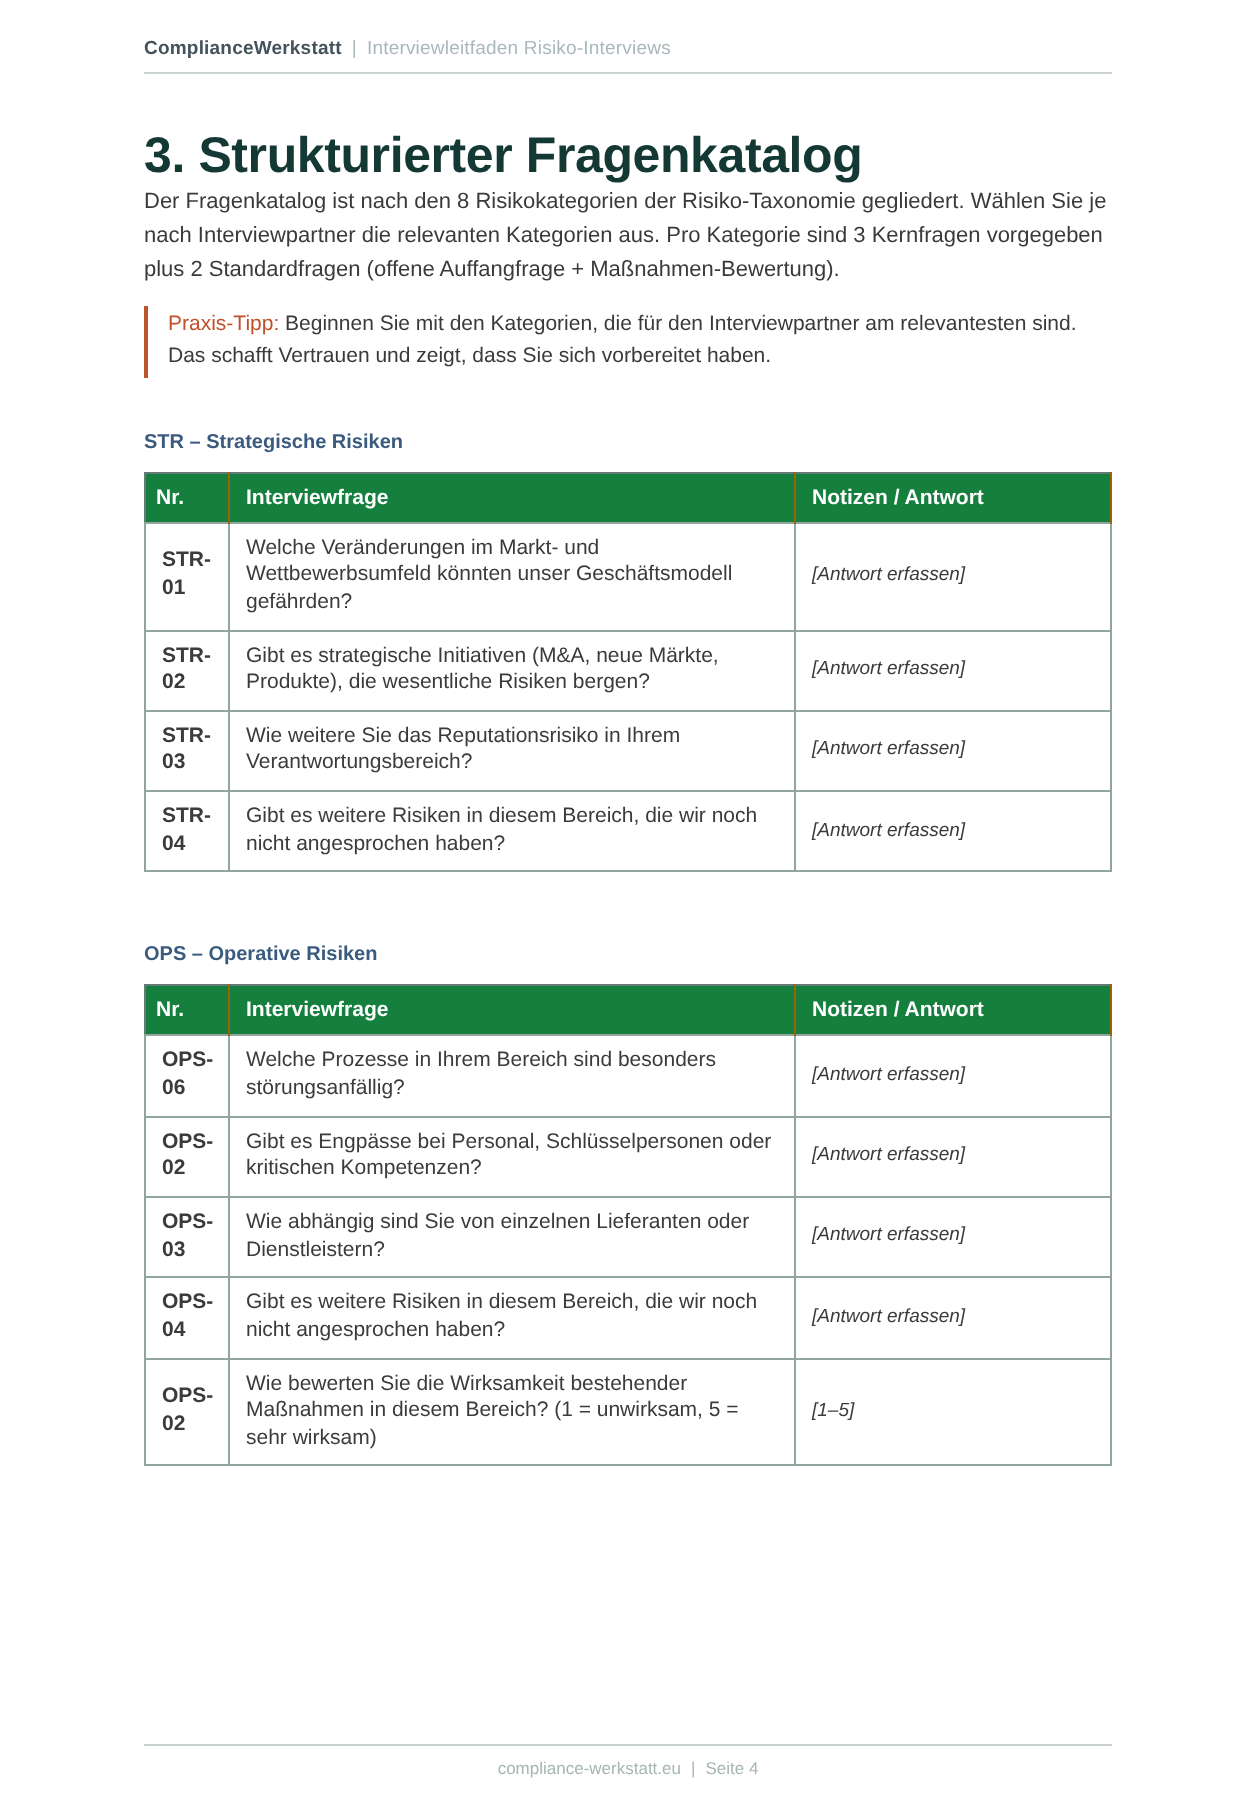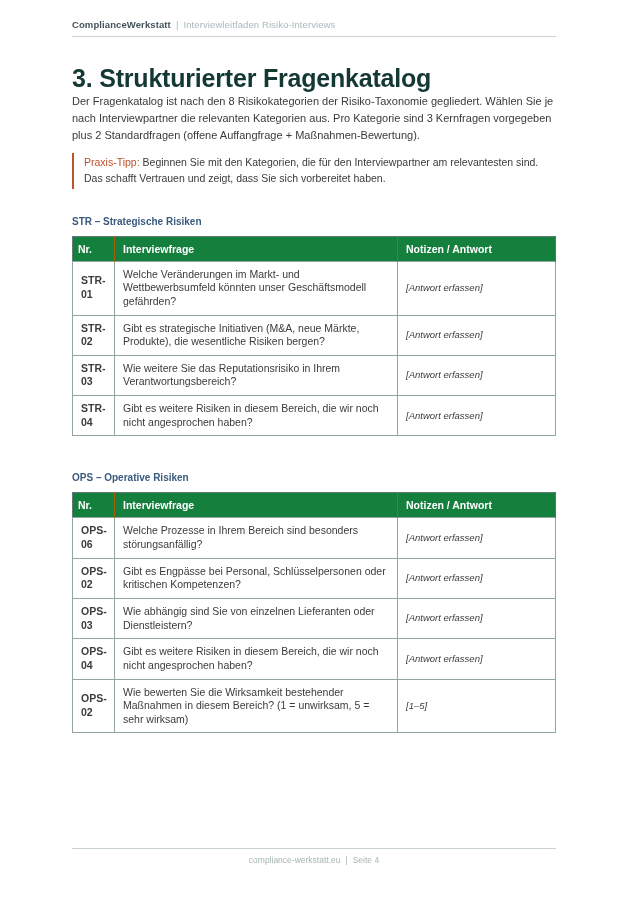--- a/index.html
+++ b/index.html
@@ -60,21 +60,21 @@
   }
   td.nr {
     text-align: left; font-weight: bold; color: #1c3f3a; padding: 6px 3px;
   }
   td.note {
     background: #fbf8cc; font-style: italic; font-size: 9.5px; color: #7b8874;
   }
 
   
   .page-footer {
-    position: absolute; top: 848px; left: 72px; right: 74px;
+    position: absolute; top: 872px; left: 72px; right: 74px;
     border-top: 1px solid #c7d2d0; padding-top: 6px; text-align: center;
     font-size: 8.5px; color: #a5b6b1;
   }
   .fsep { margin: 0 5px; }
 </style>
 </head>
 <body>
 
 <div class="content">
 

